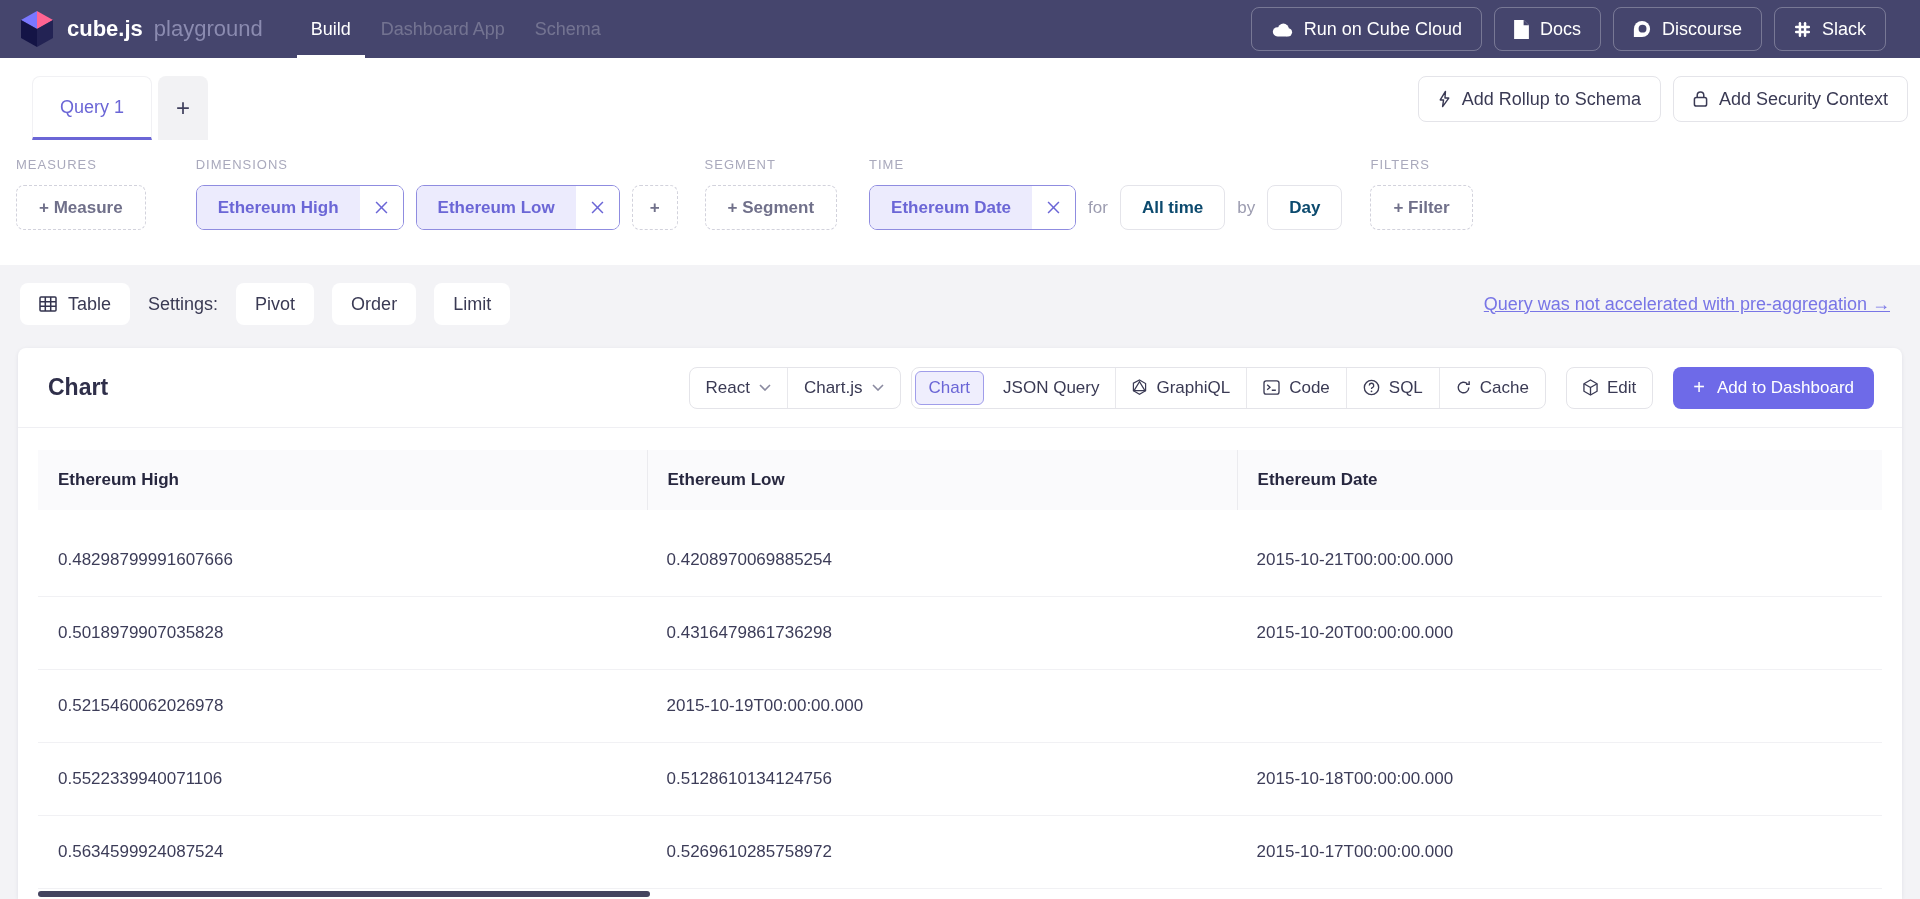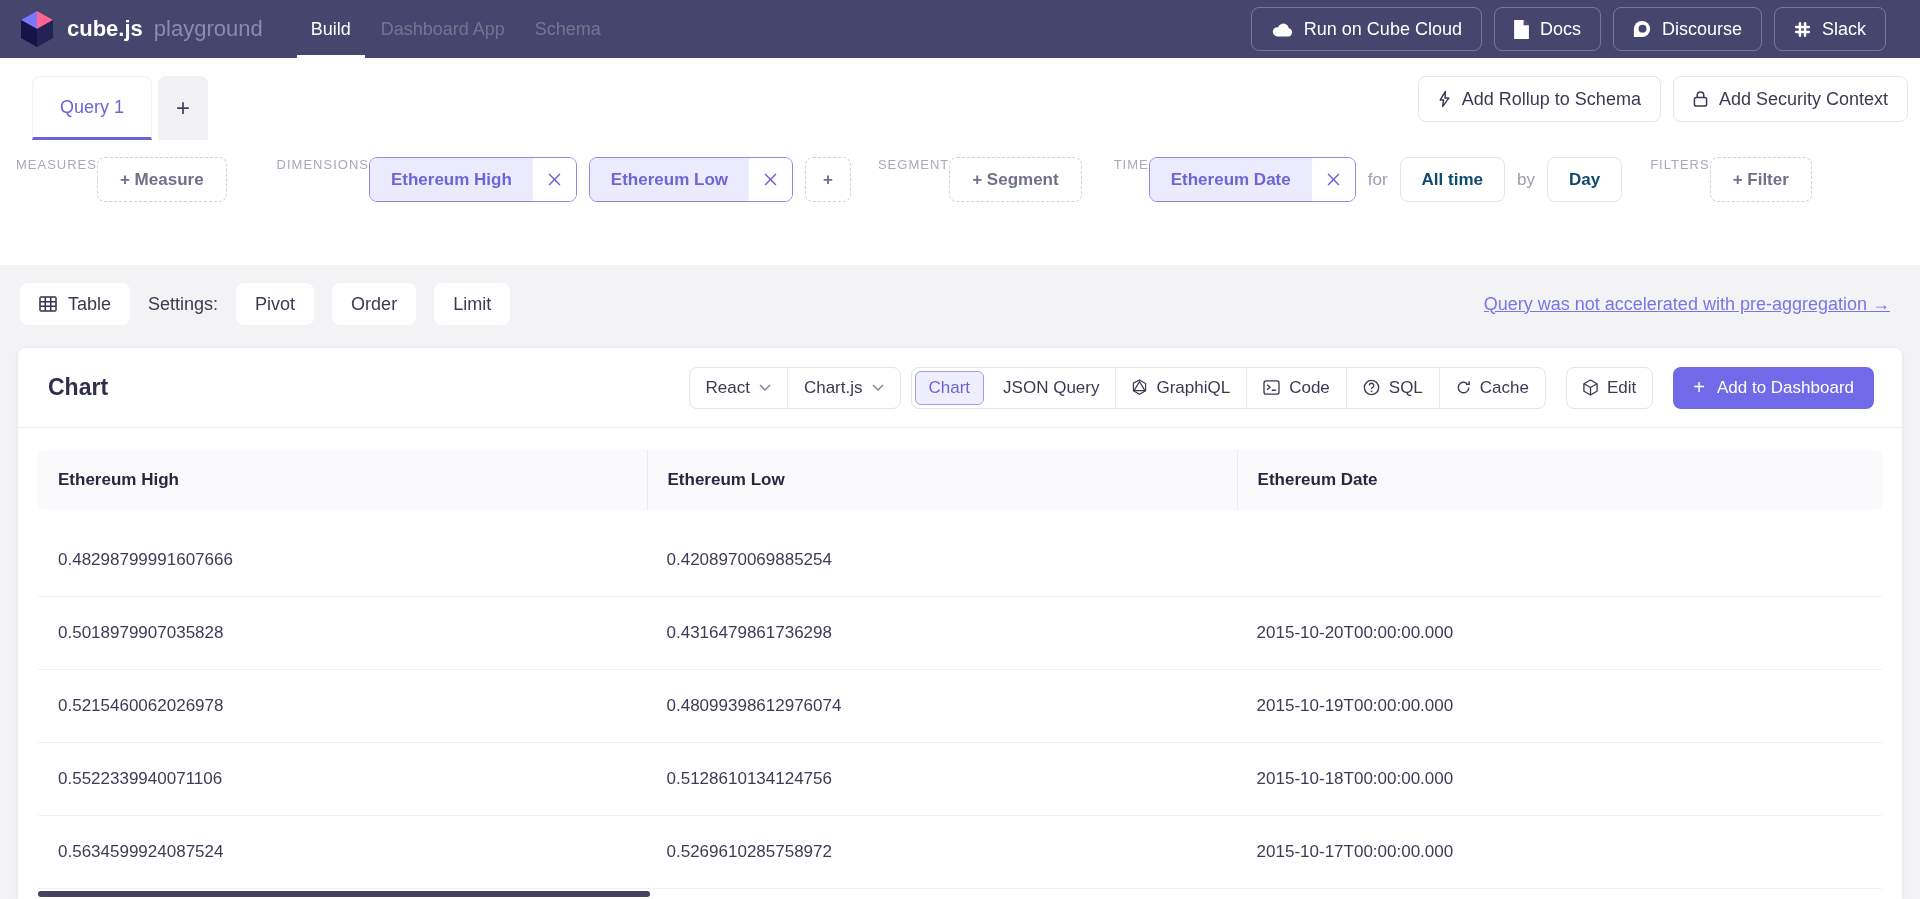--- a/index.html
+++ b/index.html
@@ -22,21 +22,21 @@
   
   .tabs-row { height:82px; background:#fff; display:flex; align-items:flex-end; padding:0 12px 0 32px; }
   .qtab { height:64px; display:flex; align-items:center; justify-content:center; padding:0 27px; font-size:18px; border-radius:8px 8px 0 0; cursor:pointer; }
   .qtab.active { color:#6B66D6; background:#fff; border:1px solid #F1F1F4; border-bottom:3px solid #6B66D6; }
   .qtab.add { background:#F2F2F4; color:#3F3F5C; font-size:24px; font-weight:300; margin-left:6px; padding:0 18px; }
   .tab-actions { margin-left:auto; display:flex; gap:12px; align-self:center; }
   .hbtn { height:46px; border:1px solid #E4E4E9; border-radius:8px; background:#fff; color:#3A3A54; font-size:18px; display:flex; align-items:center; gap:11px; padding:0 19px; cursor:pointer; white-space:nowrap; }
 
   
   .builder { height:125px; background:#fff; display:flex; align-items:flex-start; padding-top:17px; }
-  .bgroup { display:flex; flex-direction:row; }
+  .bgroup { display:flex; flex-direction:column; }
   .blabel { font-size:13px; letter-spacing:1px; color:#A9A9BC; margin-bottom:13px; }
   .bcontrols { display:flex; gap:12px; align-items:center; }
   .ctl { height:45px; display:inline-flex; align-items:center; border-radius:8px; font-size:17px; white-space:nowrap; cursor:pointer;font-weight:bold; }
   .dashed { border:1px dashed #D2D2DC; color:#70708A; padding:0 22px; background:#fff; }
   .chip { border:1px solid #8F8CE0; color:#6B66D6; overflow:hidden; padding:0; background:#fff; }
   .chip .lbl { background:#ECEBFD; padding:0 21px; height:100%; display:flex; align-items:center; }
   .chip .x  { padding:0 15px; height:100%; display:flex; align-items:center; background:#fff; cursor:pointer; }
   .plain { border:1px solid #E4E4EA; color:#0c4a6e; padding:0 21px; background:#fff; }
   .joiner { color:#9C9CB0; font-size:17px; }
 
@@ -333,29 +333,29 @@
     <div class="dtable">
       <div class="thead">
         <div class="th c1">Ethereum High</div>
         <div class="th c2">Ethereum Low</div>
         <div class="th c3">Ethereum Date</div>
       </div>
       <div class="tbody">
         <div class="trow">
           <div class="td c1">0.48298799991607666</div>
           <div class="td c2">0.4208970069885254</div>
+          <div class="td c3">2015-10-21T00:00:00.000</div>
         </div>
       <div class="trow">
           <div class="td c1">0.5018979907035828</div>
           <div class="td c2">0.4316479861736298</div>
           <div class="td c3">2015-10-20T00:00:00.000</div>
         </div>
           <div class="trow">
           <div class="td c1">0.5215460062026978</div>
-          <div class="td c2">0.48099398612976074</div>
           <div class="td c3">2015-10-19T00:00:00.000</div>
         </div>
           <div class="trow">
           <div class="td c1">0.5522339940071106</div>
           <div class="td c2">0.5128610134124756</div>
           <div class="td c3">2015-10-18T00:00:00.000</div>
         </div>
           <div class="trow">
           <div class="td c1">0.5634599924087524</div>
           <div class="td c2">0.5269610285758972</div>

